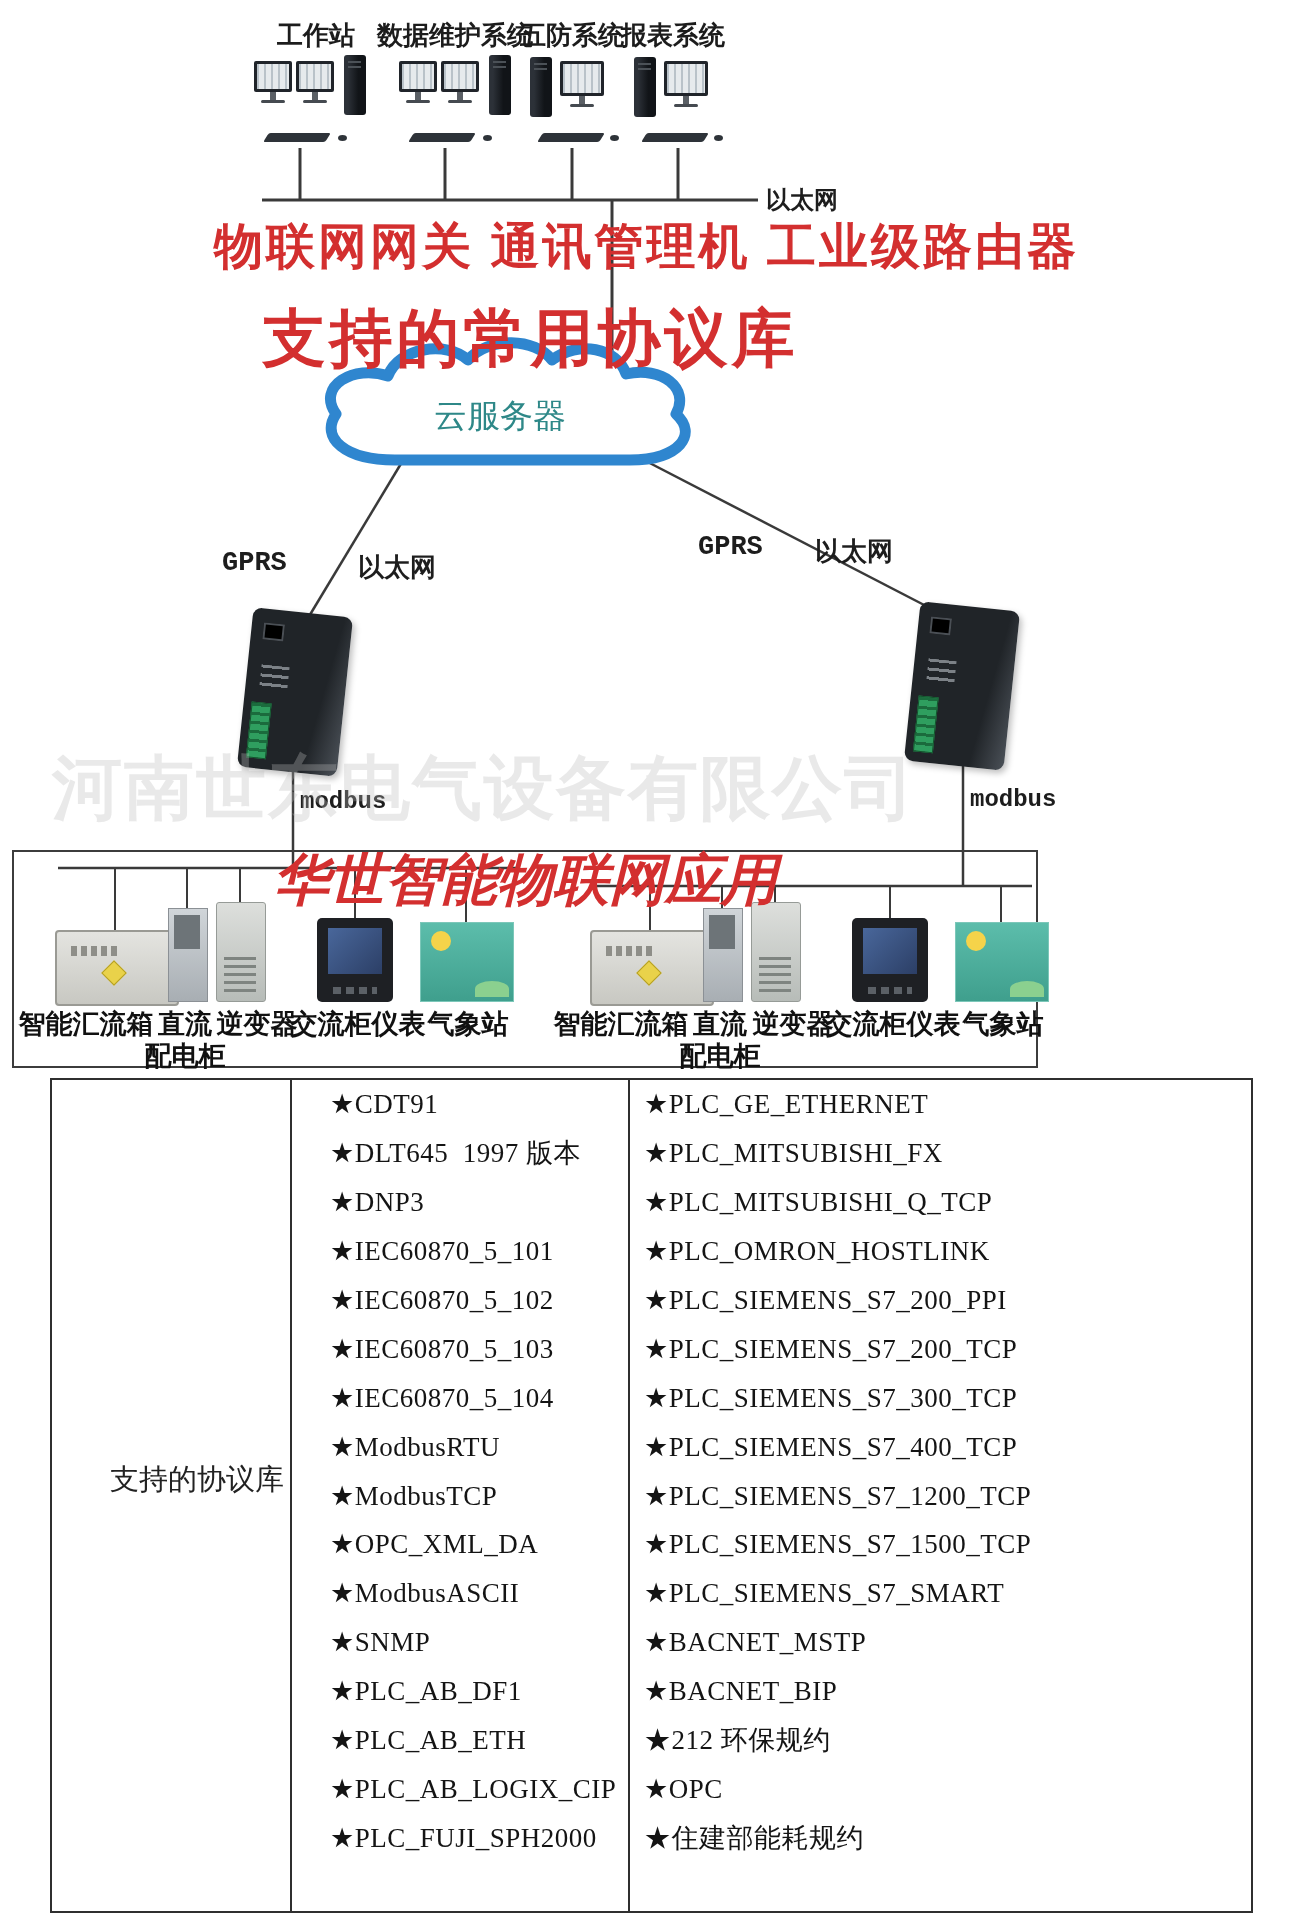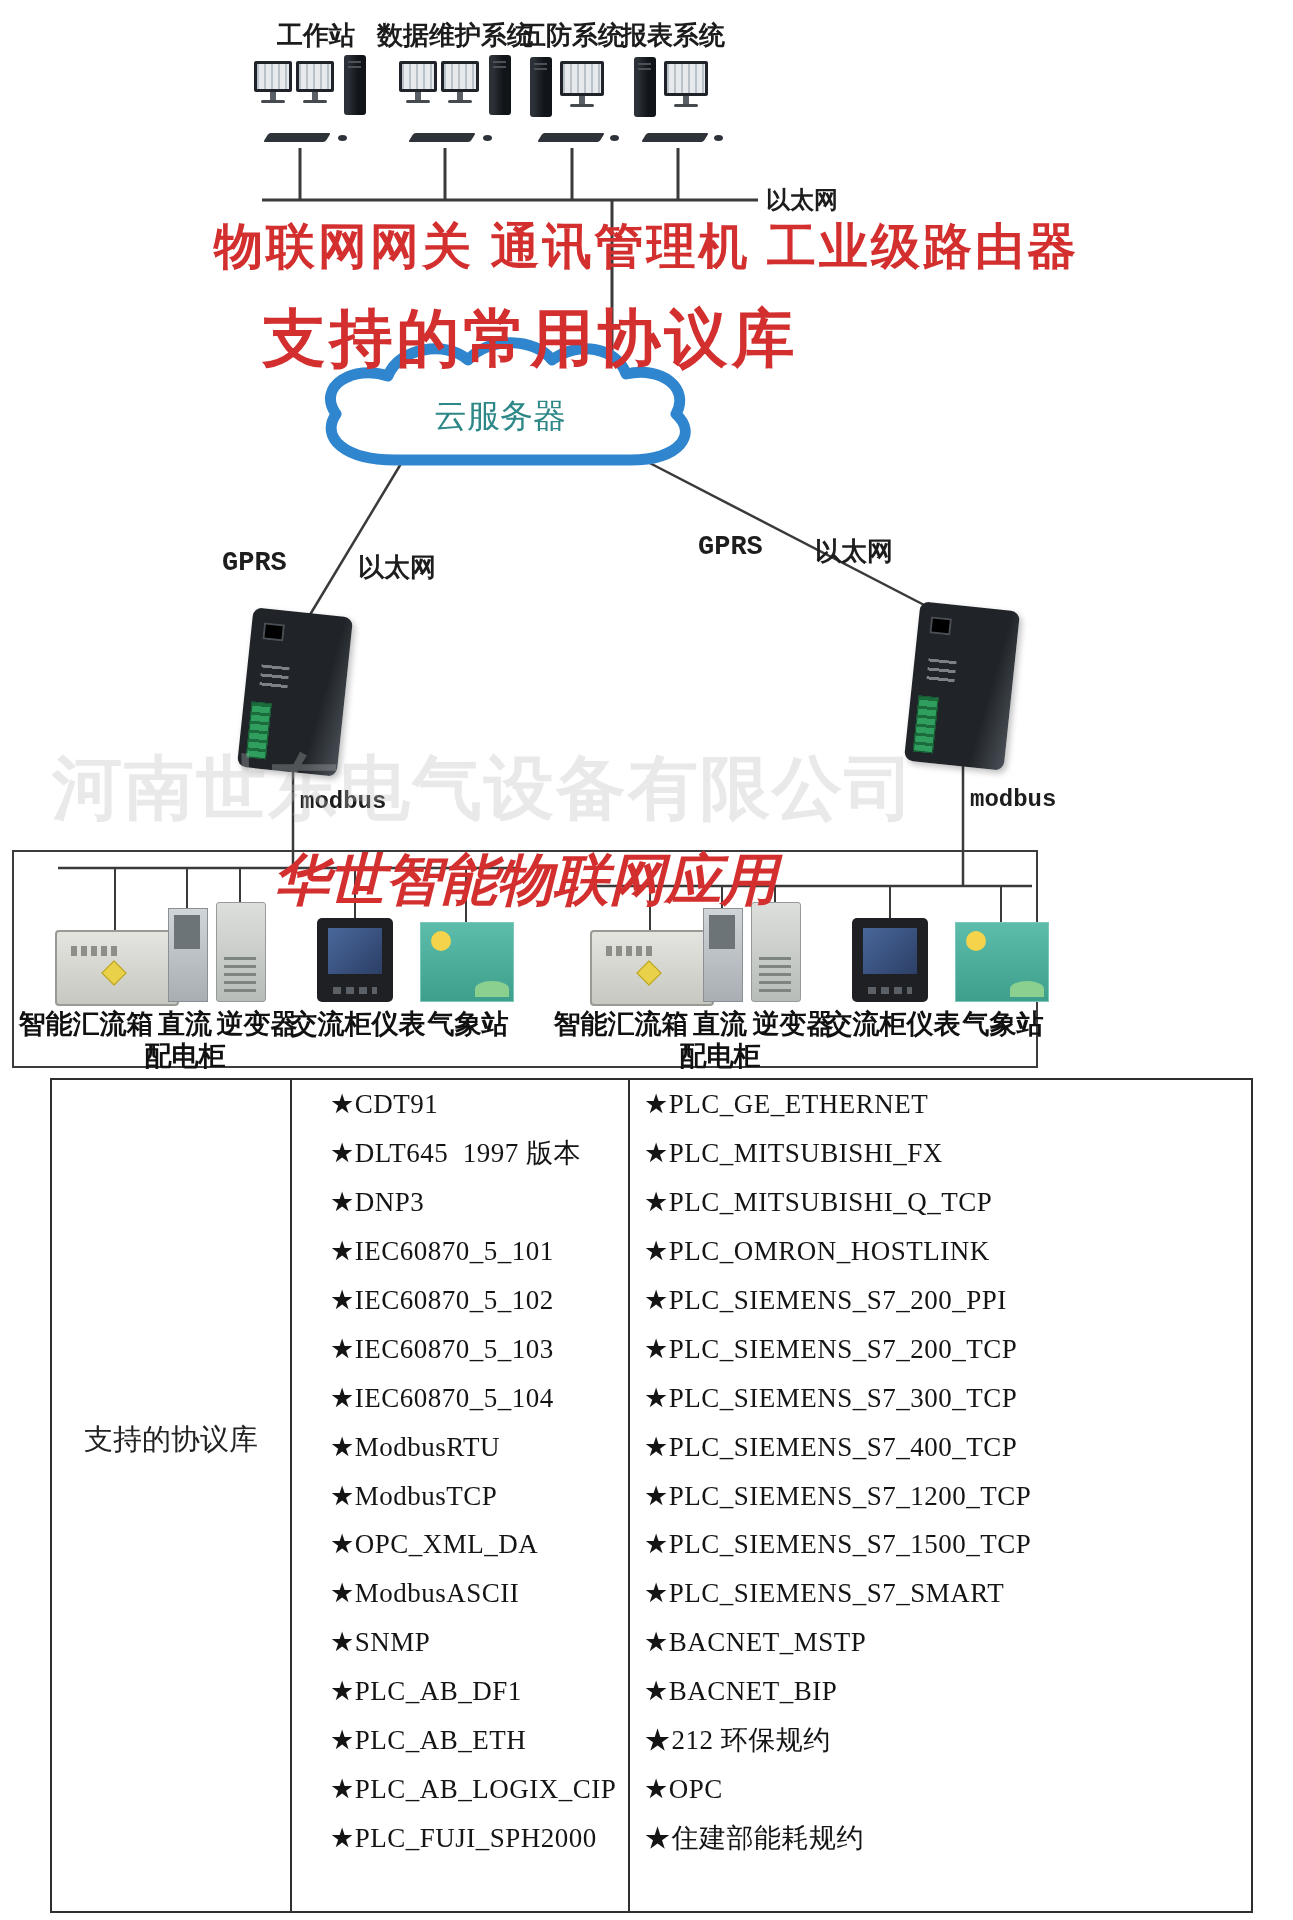--- a/index.html
+++ b/index.html
@@ -58,21 +58,21 @@
   .dev-meter::before{content:'';position:absolute;left:11px;top:10px;width:54px;height:46px;background:linear-gradient(135deg,#49679b,#2c3f66);}
   .dev-meter::after{content:'';position:absolute;left:16px;bottom:8px;width:44px;height:7px;background:repeating-linear-gradient(90deg,#5b6066 0 8px,transparent 8px 13px);}
   .dev-weather{width:92px;height:78px;top:922px;background:linear-gradient(#5cbdab,#3f9f8d);border:1px solid #7cc7b9;}
   .dev-weather::before{content:'';position:absolute;left:10px;top:8px;width:20px;height:20px;border-radius:50%;background:#f5d34a;}
   .dev-weather::after{content:'';position:absolute;right:4px;bottom:4px;width:34px;height:16px;border-radius:50% 50% 0 0;background:#8bd08f;}
   .dev-label{position:absolute;transform:translateX(-50%);font-size:27px;font-weight:800;color:#111;z-index:4;white-space:nowrap;}
 
   
   #t-frame{position:absolute;left:50px;top:1078px;width:1203px;height:835px;border:2px solid #2f2f2f;box-sizing:border-box;z-index:2;}
   .t-div{position:absolute;top:1078px;width:2px;height:835px;background:#2f2f2f;z-index:2;}
-  #t-header{position:absolute;left:58px;top:1420px;width:226px;text-align:center;font-size:29px;color:#222;font-family:"Liberation Serif",serif;z-index:3;}
+  #t-header{position:absolute;left:58px;top:1460px;width:226px;text-align:right;font-size:29px;color:#222;font-family:"Liberation Serif",serif;z-index:3;}
   .t-col{position:absolute;top:1080px;display:flex;flex-direction:column;z-index:3;}
   #t-col-left{left:306px;width:316px;margin-left:24px;}
   #t-col-right{left:644px;width:606px;text-align:right;}
   .proto-row{height:48.9px;display:flex;align-items:center;font-family:"Liberation Serif",serif;font-size:27px;color:#141414;letter-spacing:.5px;white-space:pre;}
 </style>
 </head>
 <body>
 
 <div id="canvas">
 

